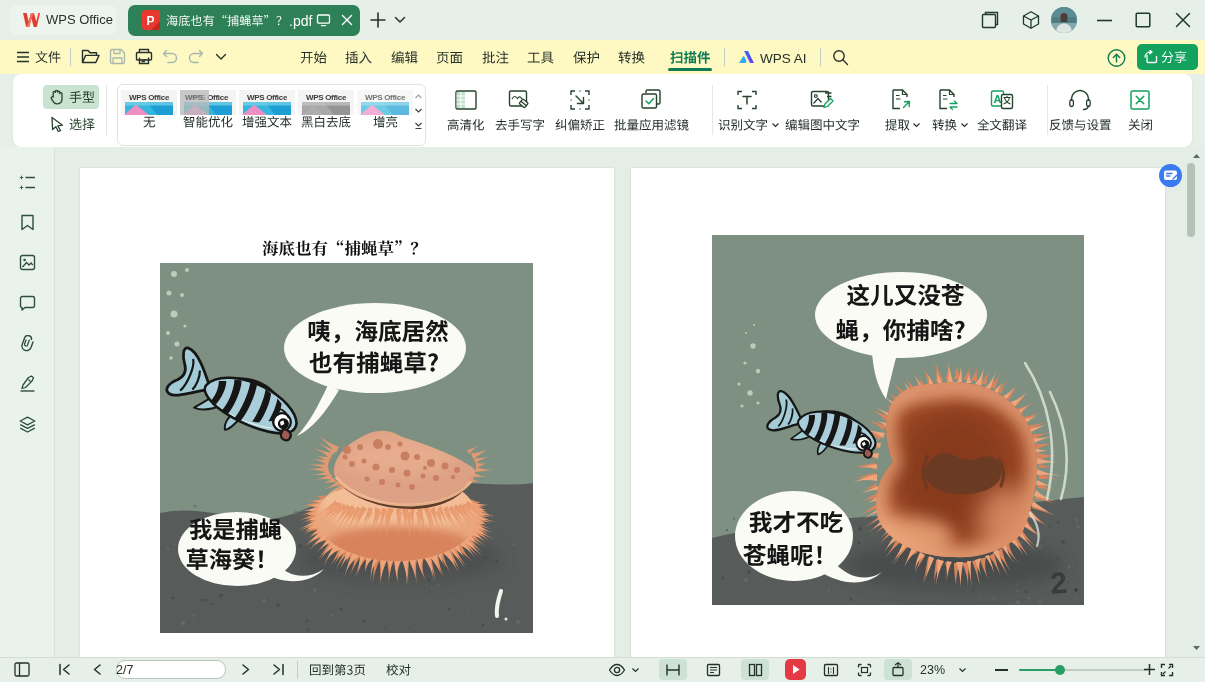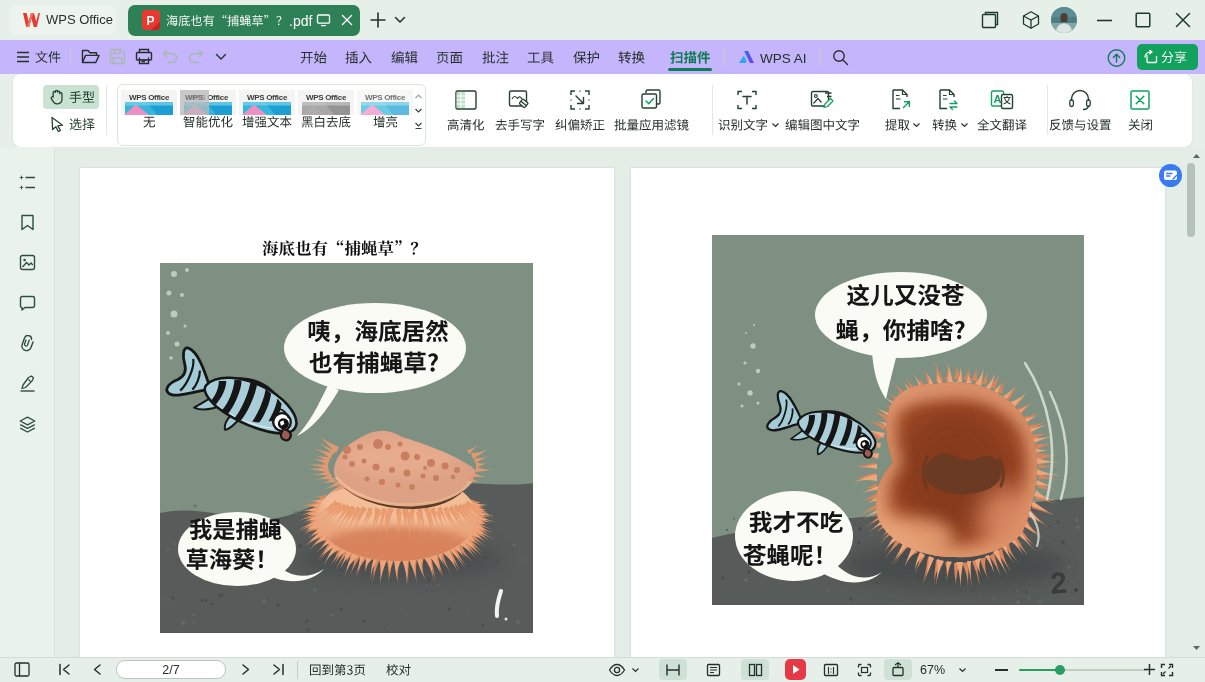--- a/index.html
+++ b/index.html
@@ -61,21 +61,21 @@
     <svg class="abs" style="left:1096px;top:19px" width="17" height="3" viewBox="0 0 17 3">
       <path d="M1 1.5 L16 1.5" stroke="#1f3a2d" stroke-width="1.6"></path>
     </svg>
     <svg class="abs" style="left:1135px;top:12px" width="16" height="16" viewBox="0 0 16 16">
       <rect x="1.2" y="1.2" width="13.6" height="13.6" rx="1" fill="none" stroke="#1f3a2d" stroke-width="1.5"></rect>
     </svg>
     <svg class="abs" style="left:1175px;top:12px" width="16" height="16" viewBox="0 0 16 16">
       <path d="M1.5 1.5 L14.5 14.5 M14.5 1.5 L1.5 14.5" stroke="#1f3a2d" stroke-width="1.5" stroke-linecap="round"></path>
     </svg>
   </div>
-<div class="abs" style="left:0;top:40px;width:1205px;height:34px;background:#c4b5fd">
+<div class="abs" style="left:0;top:40px;width:1205px;height:34px;background:#fef9c3">
     <svg class="abs" style="left:16px;top:11px" width="14" height="12" viewBox="0 0 14 12">
 <path d="M1 1.5 L13 1.5 M1 6 L13 6 M1 10.5 L13 10.5" stroke="#26302a" stroke-width="1.4"></path>
     </svg>
     <svg style="position:absolute;left:35.0px;top:9.0px;overflow:visible" width="26" height="17">
       <path transform="translate(0,13.0)" d="M5.5 -10.7C5.9 -10.1 6.3 -9.2 6.5 -8.7L7.5 -9C7.4 -9.5 6.9 -10.4 6.5 -11ZM0.7 -8.6V-7.7H2.7C3.4 -5.7 4.5 -4 5.8 -2.6C4.4 -1.4 2.6 -0.5 0.5 0.1C0.7 0.3 1 0.8 1.1 1C3.2 0.3 5.1 -0.6 6.5 -1.9C8 -0.6 9.8 0.4 11.9 0.9C12.1 0.7 12.3 0.3 12.6 0.1C10.5 -0.5 8.7 -1.4 7.3 -2.6C8.6 -4 9.6 -5.6 10.3 -7.7H12.4V-8.6ZM6.6 -3.3C5.3 -4.5 4.4 -6 3.7 -7.7H9.2C8.6 -5.9 7.7 -4.5 6.6 -3.3Z M17.1 -4.4V-3.5H20.9V1H21.8V-3.5H25.4V-4.4H21.8V-7.3H24.8V-8.3H21.8V-10.8H20.9V-8.3H19.1C19.3 -8.8 19.4 -9.5 19.6 -10.1L18.6 -10.3C18.3 -8.6 17.8 -6.9 17 -5.8C17.3 -5.7 17.7 -5.5 17.8 -5.3C18.2 -5.9 18.5 -6.6 18.8 -7.3H20.9V-4.4ZM16.5 -10.9C15.8 -8.9 14.6 -7 13.4 -5.7C13.6 -5.5 13.9 -5 14 -4.7C14.4 -5.2 14.8 -5.7 15.2 -6.2V1H16.1V-7.8C16.6 -8.7 17 -9.6 17.4 -10.6Z" fill="#26302a"></path>
     </svg>
     <div class="abs" style="left:70px;top:8px;width:1px;height:18px;background:#c3cfc6"></div>
     <svg class="abs" style="left:81px;top:8px" width="19" height="17" viewBox="0 0 19 17">
 <path d="M1.5 14.5 L1.5 2.5 L7 2.5 L9 4.8 L15.5 4.8 L15.5 7.4" fill="none" stroke="#26302a" stroke-width="1.4" stroke-linejoin="round"></path>
 <path d="M1.5 14.5 L4.6 7.4 L18 7.4 L14.8 14.5 Z" fill="none" stroke="#26302a" stroke-width="1.4" stroke-linejoin="round"></path>
@@ -782,21 +782,21 @@
 <rect x="1" y="1" width="14" height="13" rx="1.5" fill="none" stroke="#26302a" stroke-width="1.3"></rect>
 <path d="M5.5 1 L5.5 14" stroke="#26302a" stroke-width="1.3"></path>
   </svg>
 <svg class="abs" style="left:58px;top:663px" width="13" height="13" viewBox="0 0 13 13">
 <path d="M2 1.5 L2 11.5 M11 2 L5.5 6.5 L11 11" fill="none" stroke="#26302a" stroke-width="1.5" stroke-linecap="round" stroke-linejoin="round"></path>
   </svg>
 <svg class="abs" style="left:92px;top:663px" width="10" height="13" viewBox="0 0 10 13">
 <path d="M8 2 L2.5 6.5 L8 11" fill="none" stroke="#26302a" stroke-width="1.5" stroke-linecap="round" stroke-linejoin="round"></path>
   </svg>
 <div class="abs" style="left:116px;top:660px;width:110px;height:19px;background:#fff;border:1px solid #b9c5bc;border-radius:9px"></div>
-<div class="abs" style="left:116px;top:663px;width:110px;height:14px;font-size:12.5px;color:#26302a;text-align:center">2/7</div>
+<div class="abs" style="left:116px;top:663px;width:110px;height:14px;font-size:12.5px;color:#26302a;text-align:left">2/7</div>
 <svg class="abs" style="left:241px;top:663px" width="10" height="13" viewBox="0 0 10 13">
 <path d="M2 2 L7.5 6.5 L2 11" fill="none" stroke="#26302a" stroke-width="1.5" stroke-linecap="round" stroke-linejoin="round"></path>
   </svg>
 <svg class="abs" style="left:272px;top:663px" width="13" height="13" viewBox="0 0 13 13">
 <path d="M11 1.5 L11 11.5 M2 2 L7.5 6.5 L2 11" fill="none" stroke="#26302a" stroke-width="1.5" stroke-linecap="round" stroke-linejoin="round"></path>
   </svg>
 <div class="abs" style="left:297px;top:661px;width:1px;height:18px;background:#c3cfc6"></div>
 <svg style="position:absolute;left:309.0px;top:661.5px;overflow:visible" width="57" height="16">
     <path transform="translate(0,12.5)" d="M4.7 -6.2H7.7V-3.4H4.7ZM3.8 -7.1V-2.6H8.7V-7.1ZM1 -10V1H2V0.3H10.5V1H11.5V-10ZM2 -0.6V-9.1H10.5V-0.6Z M20.5 -9.4V-1.9H21.4V-9.4ZM23 -10.3V-0.5C23 -0.2 22.9 -0.2 22.7 -0.2C22.5 -0.2 21.8 -0.2 21.1 -0.2C21.2 0.1 21.4 0.5 21.4 0.7C22.3 0.7 23 0.7 23.4 0.6C23.8 0.4 23.9 0.1 23.9 -0.5V-10.3ZM13.3 -0.5 13.5 0.4C15.1 0.1 17.5 -0.4 19.7 -0.8L19.7 -1.7L17.1 -1.2V-3.1H19.6V-4H17.1V-5.3H16.2V-4H13.7V-3.1H16.2V-1ZM14 -5.5C14.3 -5.6 14.8 -5.7 18.7 -6.1C18.8 -5.8 19 -5.5 19.1 -5.3L19.8 -5.8C19.4 -6.5 18.6 -7.6 17.9 -8.4L17.2 -8C17.6 -7.7 17.9 -7.2 18.2 -6.8L15 -6.5C15.5 -7.2 16 -8 16.4 -8.8H19.8V-9.7H13.4V-8.8H15.4C15 -8 14.5 -7.2 14.3 -6.9C14.1 -6.6 13.9 -6.4 13.7 -6.4C13.8 -6.1 13.9 -5.7 14 -5.5Z M27.1 -5C27 -4.1 26.8 -3 26.6 -2.2H30C28.9 -1.2 27.4 -0.2 25.9 0.3C26.1 0.5 26.4 0.8 26.5 1C28 0.4 29.6 -0.6 30.7 -1.9V1H31.6V-2.2H35.3C35.1 -1.1 35 -0.6 34.8 -0.5C34.7 -0.4 34.6 -0.4 34.4 -0.4C34.1 -0.3 33.6 -0.4 33 -0.4C33.1 -0.2 33.2 0.2 33.2 0.5C33.9 0.5 34.5 0.5 34.8 0.5C35.1 0.4 35.4 0.4 35.6 0.2C35.9 -0.2 36.1 -0.9 36.2 -2.7C36.3 -2.8 36.3 -3.1 36.3 -3.1H31.6V-4.2H35.9V-7H26.6V-6.2H30.7V-5ZM27.9 -4.2H30.7V-3.1H27.7ZM31.6 -6.2H34.9V-5H31.6ZM27.6 -10.6C27.2 -9.4 26.5 -8.2 25.6 -7.5C25.8 -7.4 26.2 -7.2 26.4 -7C26.8 -7.5 27.3 -8 27.7 -8.7H28.4C28.6 -8.2 28.9 -7.6 29 -7.2L29.8 -7.5C29.8 -7.8 29.6 -8.3 29.3 -8.7H31.3V-9.4H28.1C28.3 -9.7 28.4 -10 28.5 -10.4ZM32.5 -10.6C32.1 -9.4 31.6 -8.3 30.8 -7.6C31 -7.5 31.4 -7.2 31.6 -7.1C32 -7.5 32.4 -8.1 32.7 -8.7H33.6C34 -8.2 34.4 -7.6 34.5 -7.2L35.4 -7.5C35.2 -7.9 34.9 -8.3 34.6 -8.7H36.8V-9.4H33C33.2 -9.7 33.3 -10 33.4 -10.4Z M40.8 0.2C42.4 0.2 43.7 -0.8 43.7 -2.5C43.7 -3.7 42.9 -4.5 41.8 -4.8V-4.8C42.8 -5.2 43.4 -5.9 43.4 -7C43.4 -8.5 42.3 -9.3 40.8 -9.3C39.7 -9.3 38.9 -8.9 38.2 -8.2L38.8 -7.5C39.3 -8 40 -8.4 40.7 -8.4C41.7 -8.4 42.3 -7.8 42.3 -7C42.3 -6 41.6 -5.2 39.7 -5.2V-4.3C41.9 -4.3 42.6 -3.6 42.6 -2.5C42.6 -1.4 41.8 -0.8 40.7 -0.8C39.7 -0.8 39 -1.3 38.5 -1.8L37.9 -1.1C38.5 -0.4 39.4 0.2 40.8 0.2Z M50.2 -5.8V-3.5C50.2 -2.2 49.7 -0.7 45.1 0.2C45.3 0.4 45.5 0.8 45.6 1C50.5 -0.1 51.2 -1.8 51.2 -3.5V-5.8ZM51.2 -1.4C52.7 -0.7 54.6 0.3 55.5 1L56.1 0.3C55.1 -0.4 53.2 -1.4 51.8 -2ZM46.6 -7.4V-1.6H47.5V-6.6H53.9V-1.6H54.9V-7.4H50.4C50.6 -7.9 50.9 -8.4 51.1 -8.9H56.1V-9.8H45.4V-8.9H50C49.9 -8.5 49.7 -7.9 49.5 -7.4Z" fill="#26302a"></path>
   </svg>
@@ -833,21 +833,21 @@
   </svg>
 <svg class="abs" style="left:857px;top:663px" width="15" height="14" viewBox="0 0 15 14">
 <path d="M4.5 1.5 L2.5 1.5 A1 1 0 0 0 1.5 2.5 L1.5 4.5 M10.5 1.5 L12.5 1.5 A1 1 0 0 1 13.5 2.5 L13.5 4.5 M13.5 9.5 L13.5 11.5 A1 1 0 0 1 12.5 12.5 L10.5 12.5 M4.5 12.5 L2.5 12.5 A1 1 0 0 1 1.5 11.5 L1.5 9.5" fill="none" stroke="#26302a" stroke-width="1.3"></path>
 <rect x="4.5" y="4.5" width="6" height="5" fill="none" stroke="#26302a" stroke-width="1.2"></rect>
   </svg>
 <div class="abs" style="left:884px;top:659px;width:28px;height:21px;background:#cde2d4;border-radius:4px"></div>
 <svg class="abs" style="left:890px;top:662px" width="16" height="15" viewBox="0 0 16 15">
 <rect x="3" y="5.5" width="10" height="8" rx="1" fill="none" stroke="#26302a" stroke-width="1.3"></rect>
 <path d="M5 3 L8 0.8 L11 3 M8 1 L8 5.5" fill="none" stroke="#26302a" stroke-width="1.2"></path>
   </svg>
-<div class="abs" style="left:920px;top:663px;font-size:12.5px;color:#26302a">67%</div>
+<div class="abs" style="left:920px;top:663px;font-size:12.5px;color:#26302a">23%</div>
 <svg class="abs" style="left:958px;top:667px" width="9" height="7" viewBox="0 0 9 7">
     <path d="M1.5 1.5 L4.5 4.5 L7.5 1.5" fill="none" stroke="#26302a" stroke-width="1.2"></path>
   </svg>
 <div class="abs" style="left:995px;top:669px;width:13px;height:2px;background:#26302a"></div>
 <div class="abs" style="left:1019px;top:669px;width:128px;height:2px;background:#c2cdc4;border-radius:1px"></div>
 <div class="abs" style="left:1019px;top:669px;width:41px;height:2px;background:#2a9d63;border-radius:1px"></div>
 <div class="abs" style="left:1055px;top:665px;width:10px;height:10px;background:#2a9d63;border-radius:5px"></div>
 <svg class="abs" style="left:1143px;top:663px" width="13" height="13" viewBox="0 0 13 13">
     <path d="M6.5 1 L6.5 12 M1 6.5 L12 6.5" stroke="#26302a" stroke-width="1.5"></path>
   </svg>

